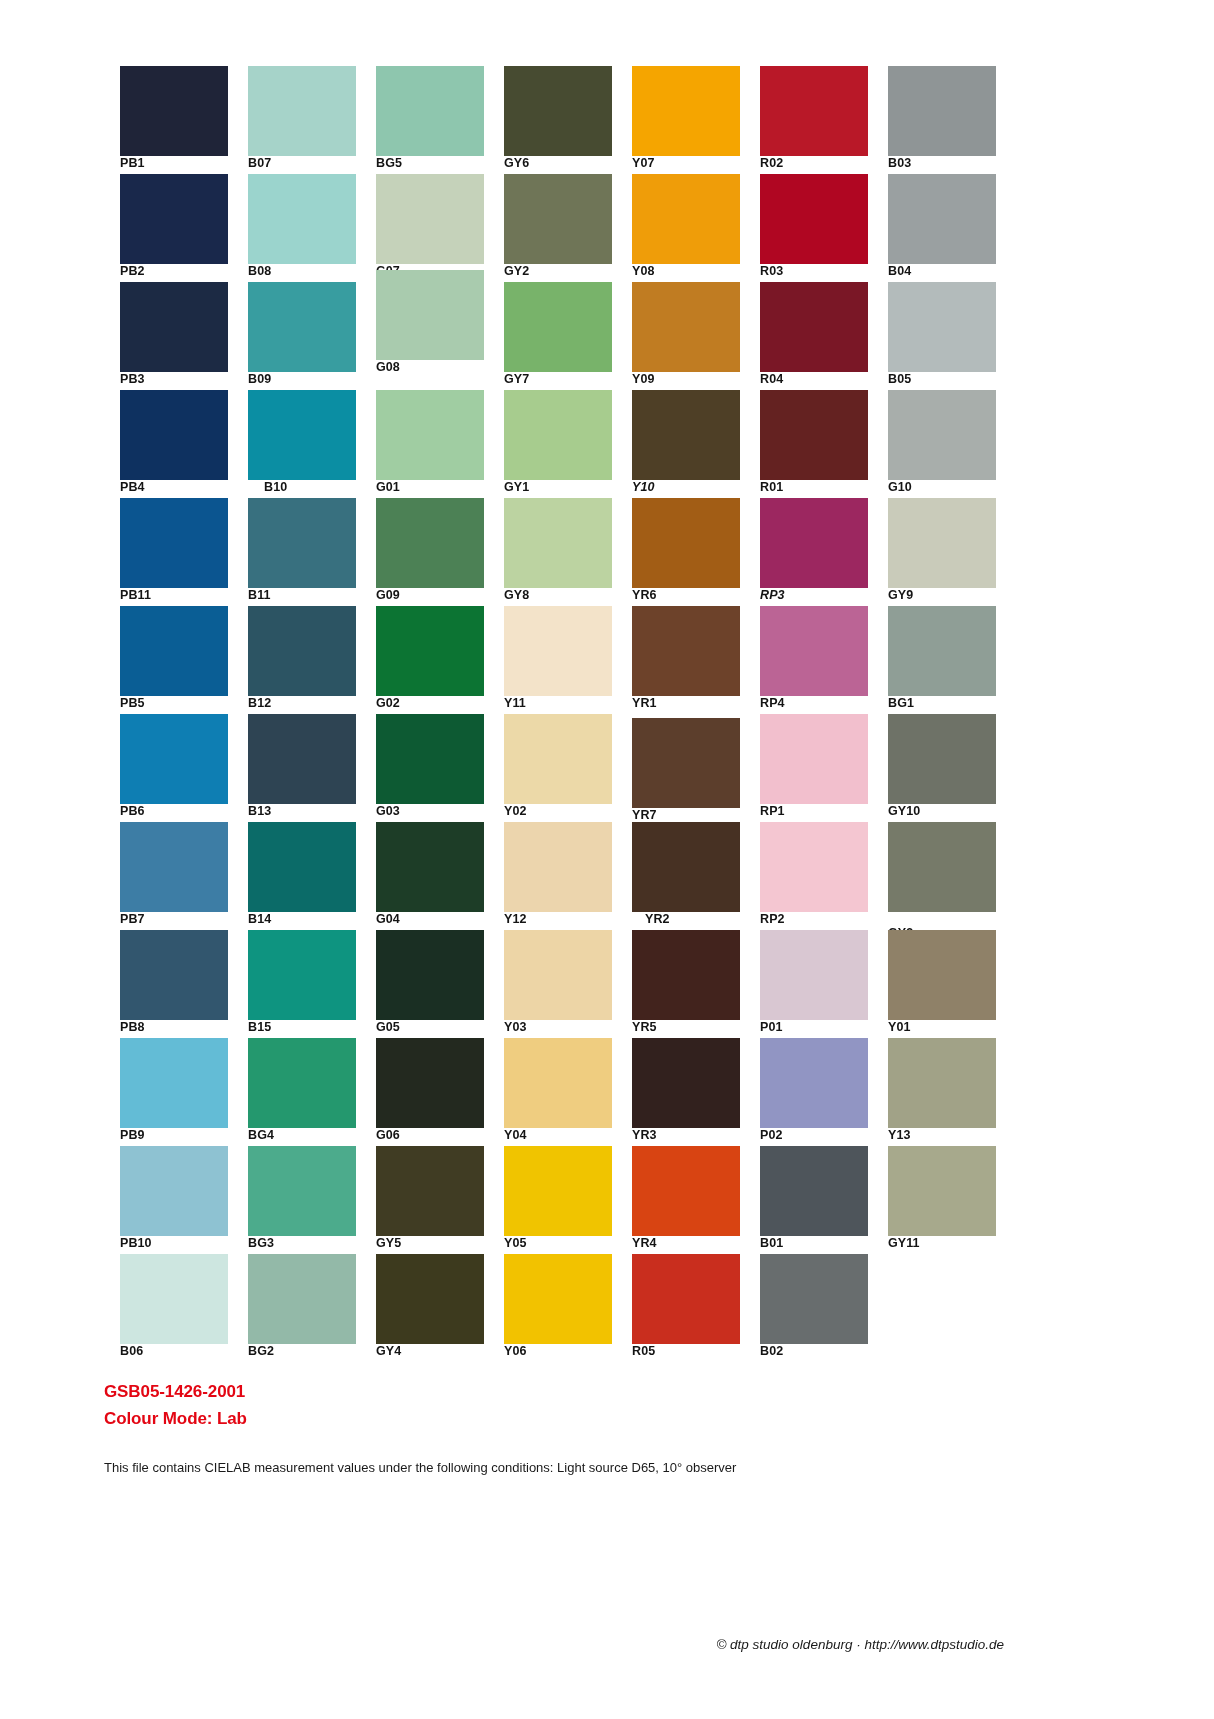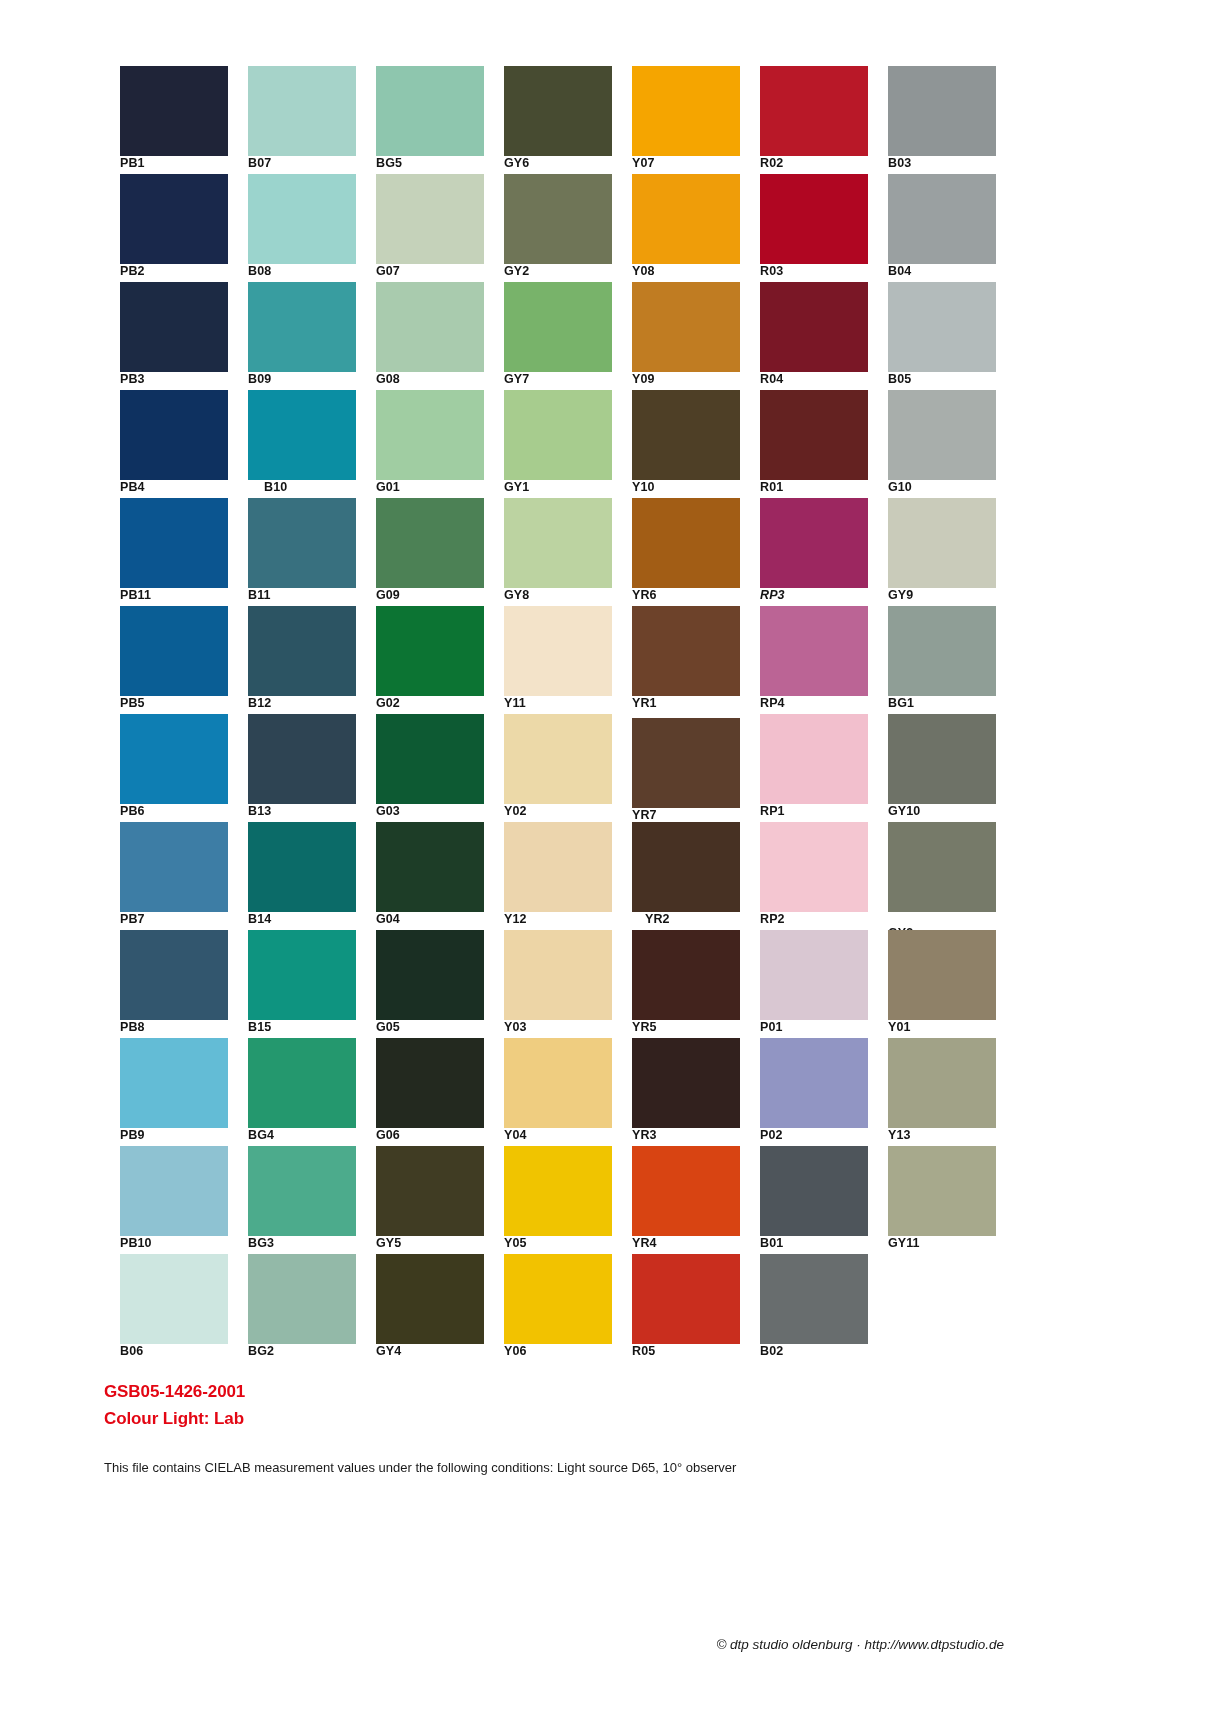--- a/index.html
+++ b/index.html
@@ -202,21 +202,21 @@
         <div class="swatch-label" style="top: 90px;">BG2</div>
       </div>
       <div class="swatch-cell" style="left: 256px; top: 0px;">
         <div class="swatch-chip" style="width: 108px; height: 90px; background: rgb(142, 198, 174);"></div>
         <div class="swatch-label" style="top: 90px;">BG5</div>
       </div>
       <div class="swatch-cell" style="left: 256px; top: 108px;">
         <div class="swatch-chip" style="width: 108px; height: 90px; background: rgb(197, 210, 186);"></div>
         <div class="swatch-label" style="top: 90px;">G07</div>
       </div>
-      <div class="swatch-cell" style="left: 256px; top: 216px;">
+      <div class="swatch-cell" style="left: 256px; top: 204px;">
         <div class="swatch-chip" style="width: 108px; height: 90px; background: rgb(169, 203, 174);"></div>
         <div class="swatch-label" style="top: 90px;">G08</div>
       </div>
       <div class="swatch-cell" style="left: 256px; top: 324px;">
         <div class="swatch-chip" style="width: 108px; height: 90px; background: rgb(160, 205, 162);"></div>
         <div class="swatch-label" style="top: 90px;">G01</div>
       </div>
       <div class="swatch-cell" style="left: 256px; top: 432px;">
         <div class="swatch-chip" style="width: 108px; height: 90px; background: rgb(76, 129, 85);"></div>
         <div class="swatch-label" style="top: 90px;">G09</div>
@@ -304,21 +304,21 @@
       <div class="swatch-cell" style="left: 512px; top: 108px;">
         <div class="swatch-chip" style="width: 108px; height: 90px; background: rgb(239, 157, 9);"></div>
         <div class="swatch-label" style="top: 90px;">Y08</div>
       </div>
       <div class="swatch-cell" style="left: 512px; top: 216px;">
         <div class="swatch-chip" style="width: 108px; height: 90px; background: rgb(192, 124, 34);"></div>
         <div class="swatch-label" style="top: 90px;">Y09</div>
       </div>
       <div class="swatch-cell" style="left: 512px; top: 324px;">
         <div class="swatch-chip" style="width: 108px; height: 90px; background: rgb(78, 63, 38);"></div>
-        <div class="swatch-label" style="top: 90px;">Y10</div>
+        <div class="swatch-label" style="top: 90px; font-style: italic;">Y10</div>
       </div>
       <div class="swatch-cell" style="left: 512px; top: 432px;">
         <div class="swatch-chip" style="width: 108px; height: 90px; background: rgb(162, 93, 21);"></div>
         <div class="swatch-label" style="top: 90px;">YR6</div>
       </div>
       <div class="swatch-cell" style="left: 512px; top: 540px;">
         <div class="swatch-chip" style="width: 108px; height: 90px; background: rgb(109, 66, 42);"></div>
         <div class="swatch-label" style="top: 90px;">YR1</div>
       </div>
       <div class="swatch-cell" style="left: 512px; top: 652px;">
@@ -434,20 +434,20 @@
         <div class="swatch-label" style="top: 90px;">Y13</div>
       </div>
       <div class="swatch-cell" style="left: 768px; top: 1080px;">
         <div class="swatch-chip" style="width: 108px; height: 90px; background: rgb(167, 169, 140);"></div>
         <div class="swatch-label" style="top: 90px;">GY11</div>
       </div>
     </div>
 
   <div id="title-block">
     <div class="title-line" style="color: rgb(227, 6, 19);">GSB05-1426-2001</div>
-    <div class="title-line" style="color: rgb(227, 6, 19);">Colour Light: Lab</div>
+    <div class="title-line" style="color: rgb(227, 6, 19);">Colour Mode: Lab</div>
   </div>
 
   <div id="conditions-note">This file contains CIELAB measurement values under the following conditions:  Light source D65, 10° observer</div>
 
   <div id="footer-credit">© dtp studio oldenburg · http://www.dtpstudio.de</div>
 
 </div>
 
 </body></html>

